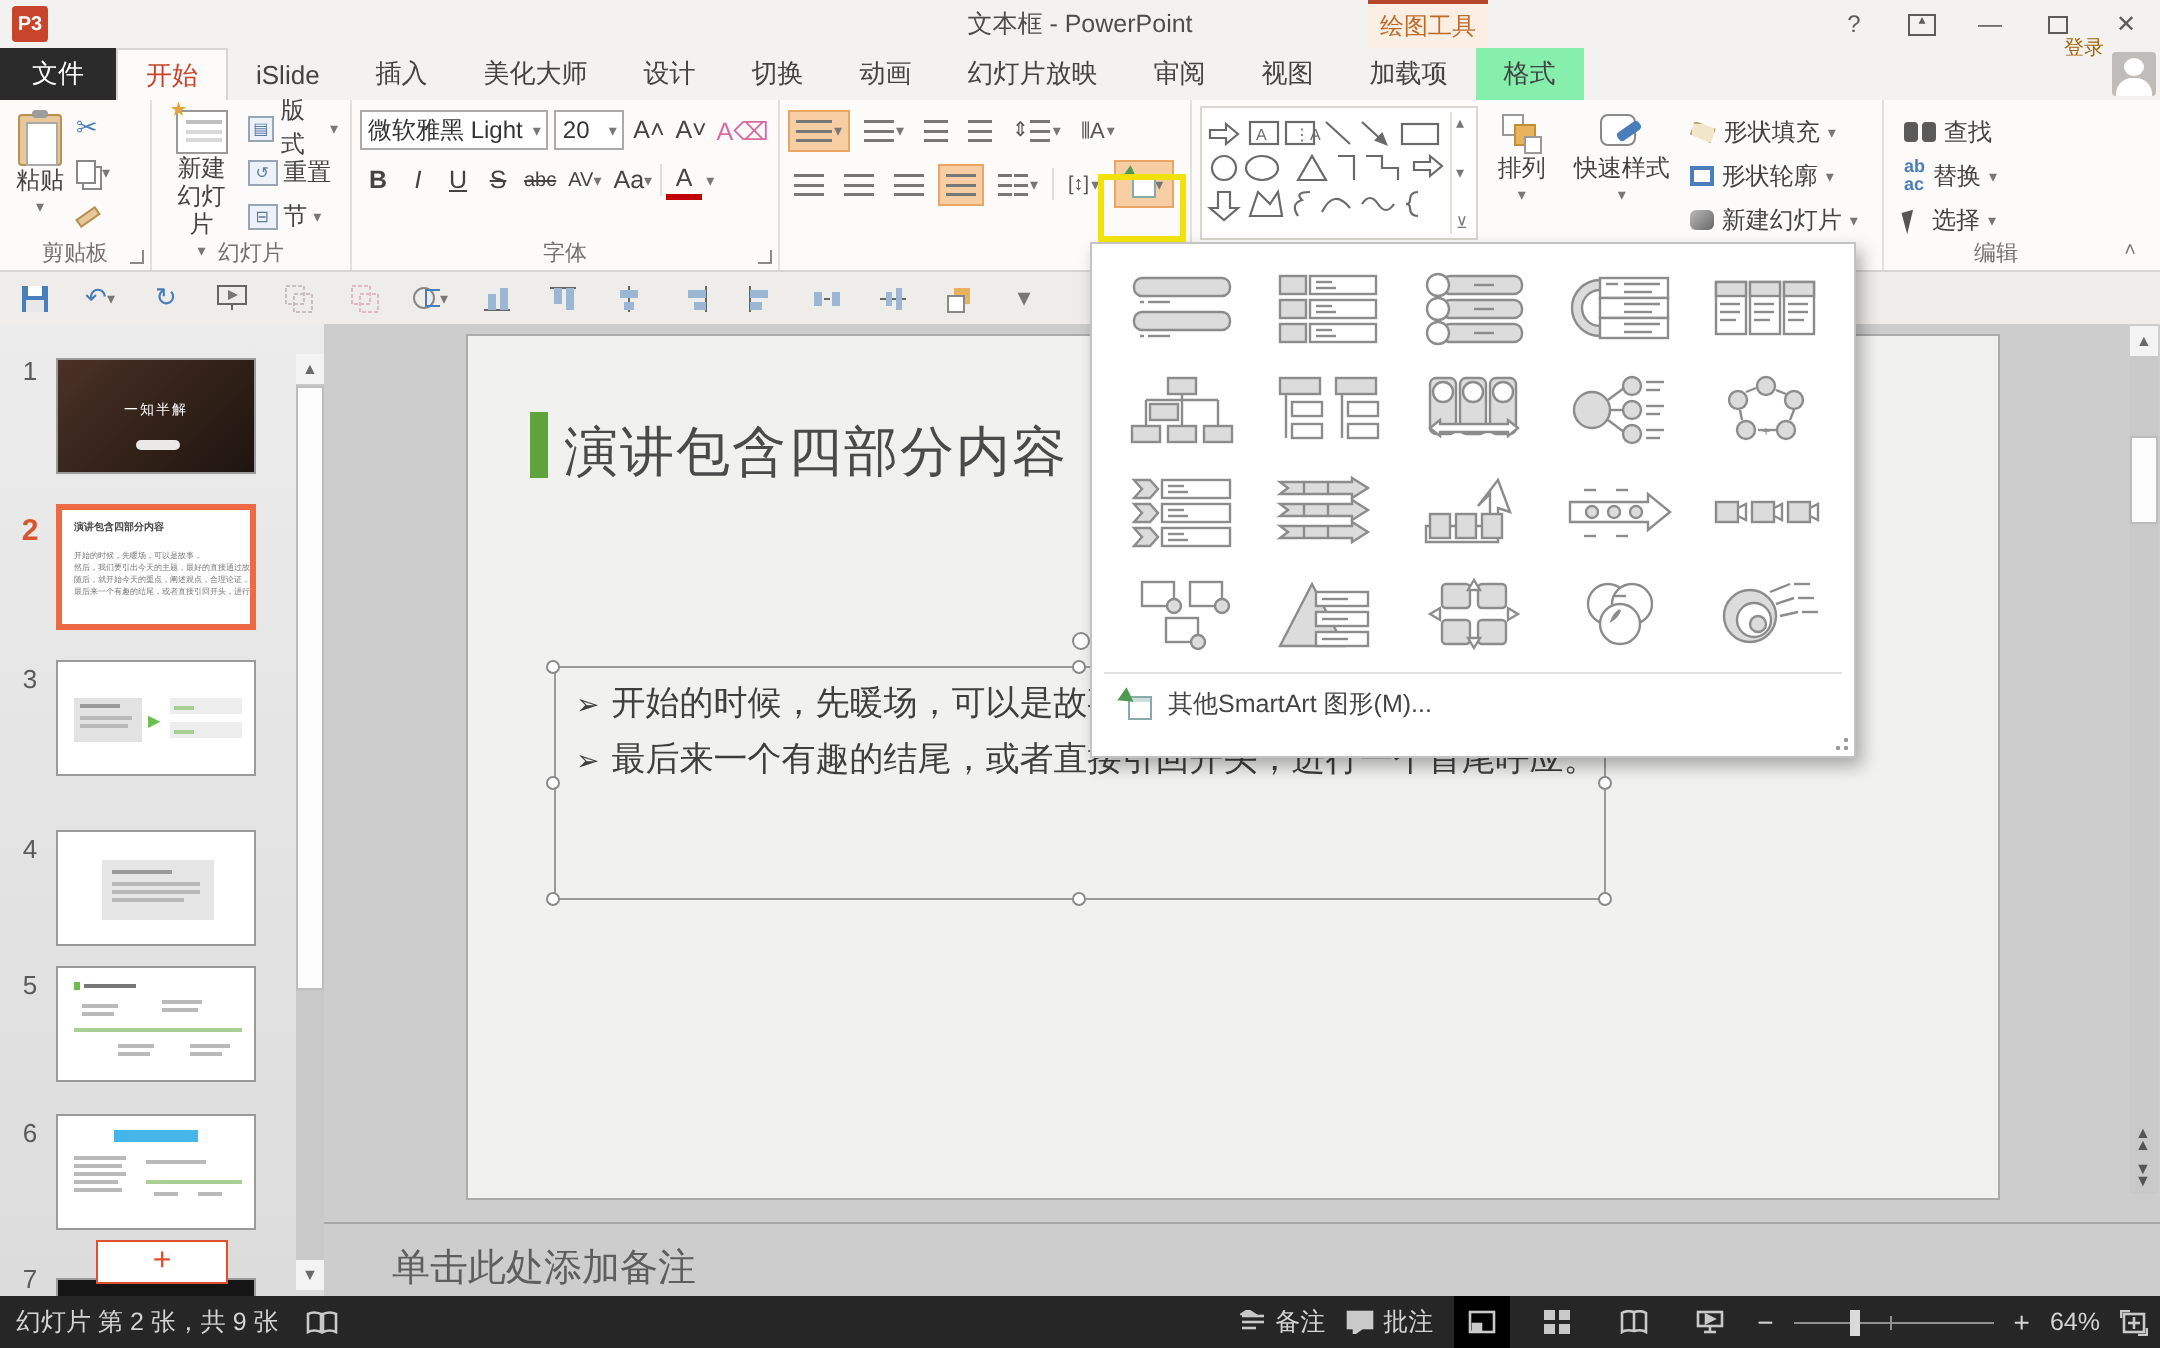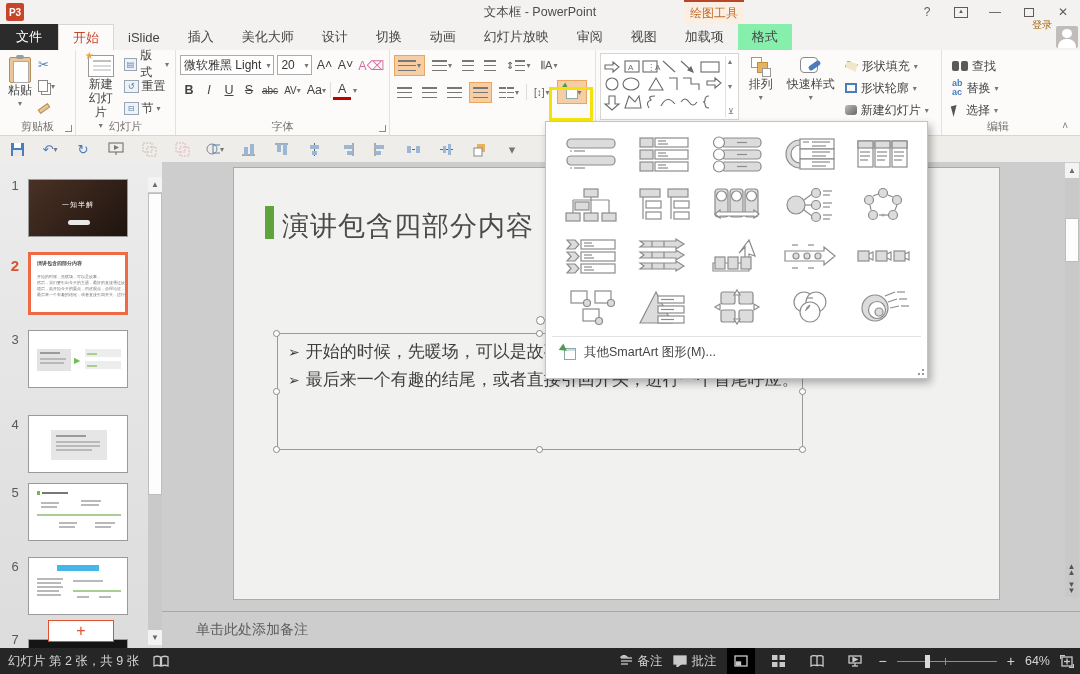--- a/index.html
+++ b/index.html
@@ -95,21 +95,21 @@
   #slidepage{position:absolute;left:233px;top:167px;width:767px;height:433px;background:#F1F1F0;border:1px solid #ABABAB}
   #slidetitle-bar{position:absolute;left:265px;top:206px;width:9px;height:33px;background:#5FA33C}
   #slidetitle{position:absolute;left:282px;top:208px;font-size:27px;color:#4a4a4a;letter-spacing:1px}
   #textbox{position:absolute;left:277px;top:333px;width:526px;height:117px;border:1px solid #9a9a9a;background:rgba(255,255,255,0.02)}
   .handle{position:absolute;width:7px;height:7px;border-radius:50%;background:#fff;border:1px solid #8a8a8a;z-index:3}
   #rotate{position:absolute;left:536px;top:316px;width:9px;height:9px;border-radius:50%;border:1.5px solid #8a8a8a;background:#fff;z-index:3}
   #bullets{position:absolute;left:288px;top:338px;width:520px;font-size:17px;color:#3f3f3f;line-height:28.2px;white-space:nowrap}
   .bchar{margin-right:6px;font-size:14px;color:#3f3f3f}
 
   #notespane{position:absolute;left:162px;top:611px;width:918px;height:37px;background:#CDCDCD;border-top:1px solid #A8A8A8}
-  #notesph{position:absolute;left:34px;top:9px;font-size:14px;color:#5e5e5e}
+  #notesph{position:absolute;left:34px;top:9px;font-size:19px;color:#5e5e5e}
 
   
   .chev{position:absolute;left:1065px;width:13px;height:13px;color:#555;font-size:8px;line-height:6px;text-align:center}
 
   
   #sapanel{position:absolute;left:545px;top:121px;width:383px;height:258px;background:#fff;border:1px solid #C3C3C3;box-shadow:3px 4px 8px rgba(0,0,0,.3);z-index:50}
   #sagrid{display:grid;grid-template-columns:repeat(5,1fr);padding:6px 8px 2px 8px}
   .sacell{height:51px;display:flex;align-items:center;justify-content:center}
   .sacell svg{stroke:#8c8c8c;fill:none;stroke-width:1.2}
   #safooter{border-top:1px solid #E2E2E2;margin:2px 6px 0 6px;height:32px;display:flex;align-items:center;gap:8px;padding-left:8px;font-size:12.5px;color:#444}

